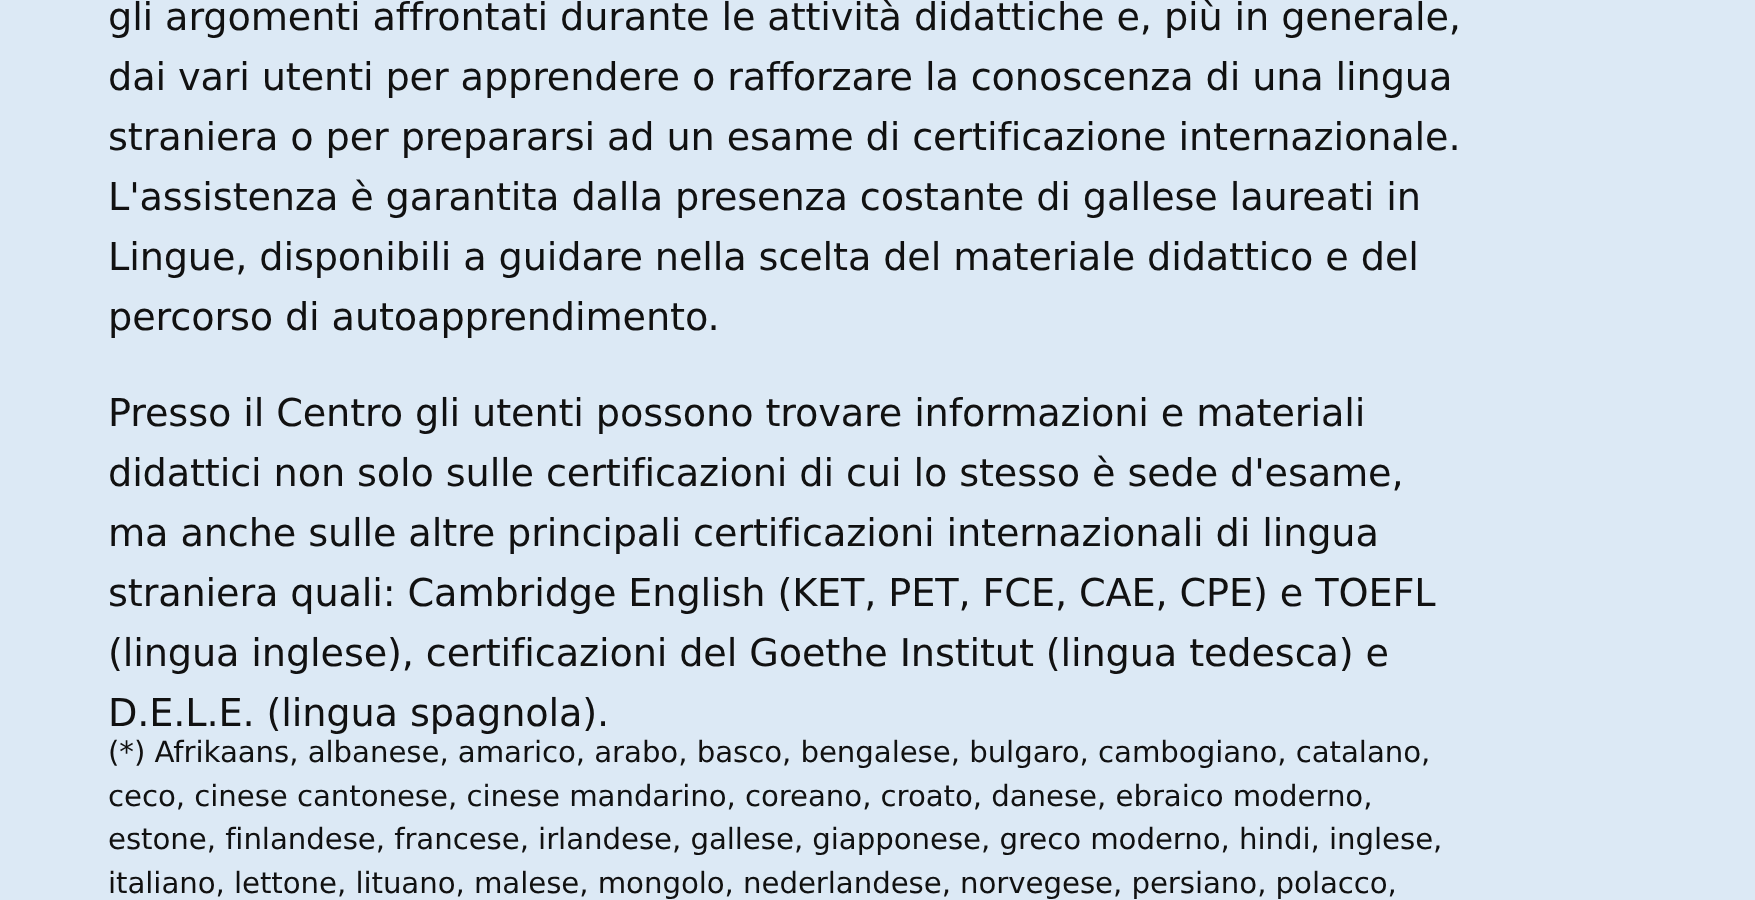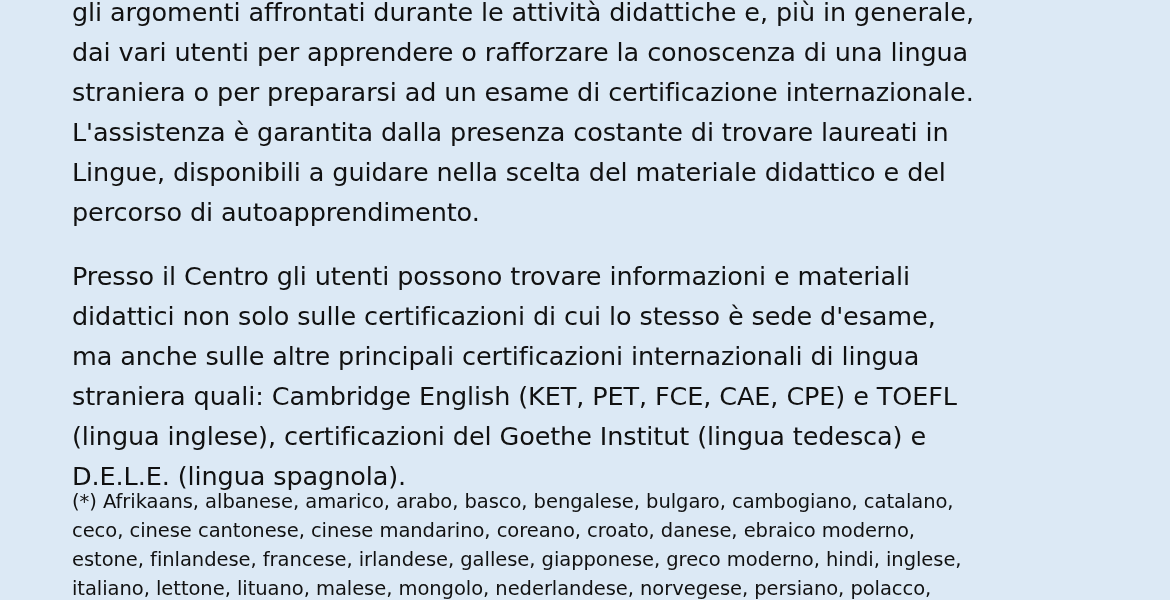--- a/index.html
+++ b/index.html
@@ -54,21 +54,21 @@
     margin: 0;
   }
 </style>
 </head>
 <body>
 
 <div class="page">
 
   <div class="body-text">
     <p class="para">gli argomenti affrontati durante le attività didattiche e, più in generale, dai vari utenti per apprendere o rafforzare la conoscenza di una lingua straniera o per prepararsi ad un esame di certificazione internazionale.</p>
-    <p class="para">L'assistenza è garantita dalla presenza costante di trovare laureati in Lingue, disponibili a guidare nella scelta del materiale didattico e del percorso di autoapprendimento.</p>
+    <p class="para">L'assistenza è garantita dalla presenza costante di gallese laureati in Lingue, disponibili a guidare nella scelta del materiale didattico e del percorso di autoapprendimento.</p>
     <p class="para spaced">Presso il Centro gli utenti possono trovare informazioni e materiali didattici non solo sulle certificazioni di cui lo stesso è sede d'esame, ma anche sulle altre principali certificazioni internazionali di lingua straniera quali: Cambridge English (KET, PET, FCE, CAE, CPE) e TOEFL (lingua inglese), certificazioni del Goethe Institut (lingua tedesca) e D.E.L.E. (lingua spagnola).</p>
   </div>
 
   <div class="footnote">
     <p>(*) Afrikaans, albanese, amarico, arabo, basco, bengalese, bulgaro, cambogiano, catalano, ceco, cinese cantonese, cinese mandarino, coreano, croato, danese, ebraico moderno, estone, finlandese, francese, irlandese, gallese, giapponese, greco moderno, hindi, inglese, italiano, lettone, lituano, malese, mongolo, nederlandese, norvegese, persiano, polacco, portoghese, paniabi, romeno, russo, serbo, sloveno, somalo,</p>
   </div>
 
 </div>
 
 </body></html>

